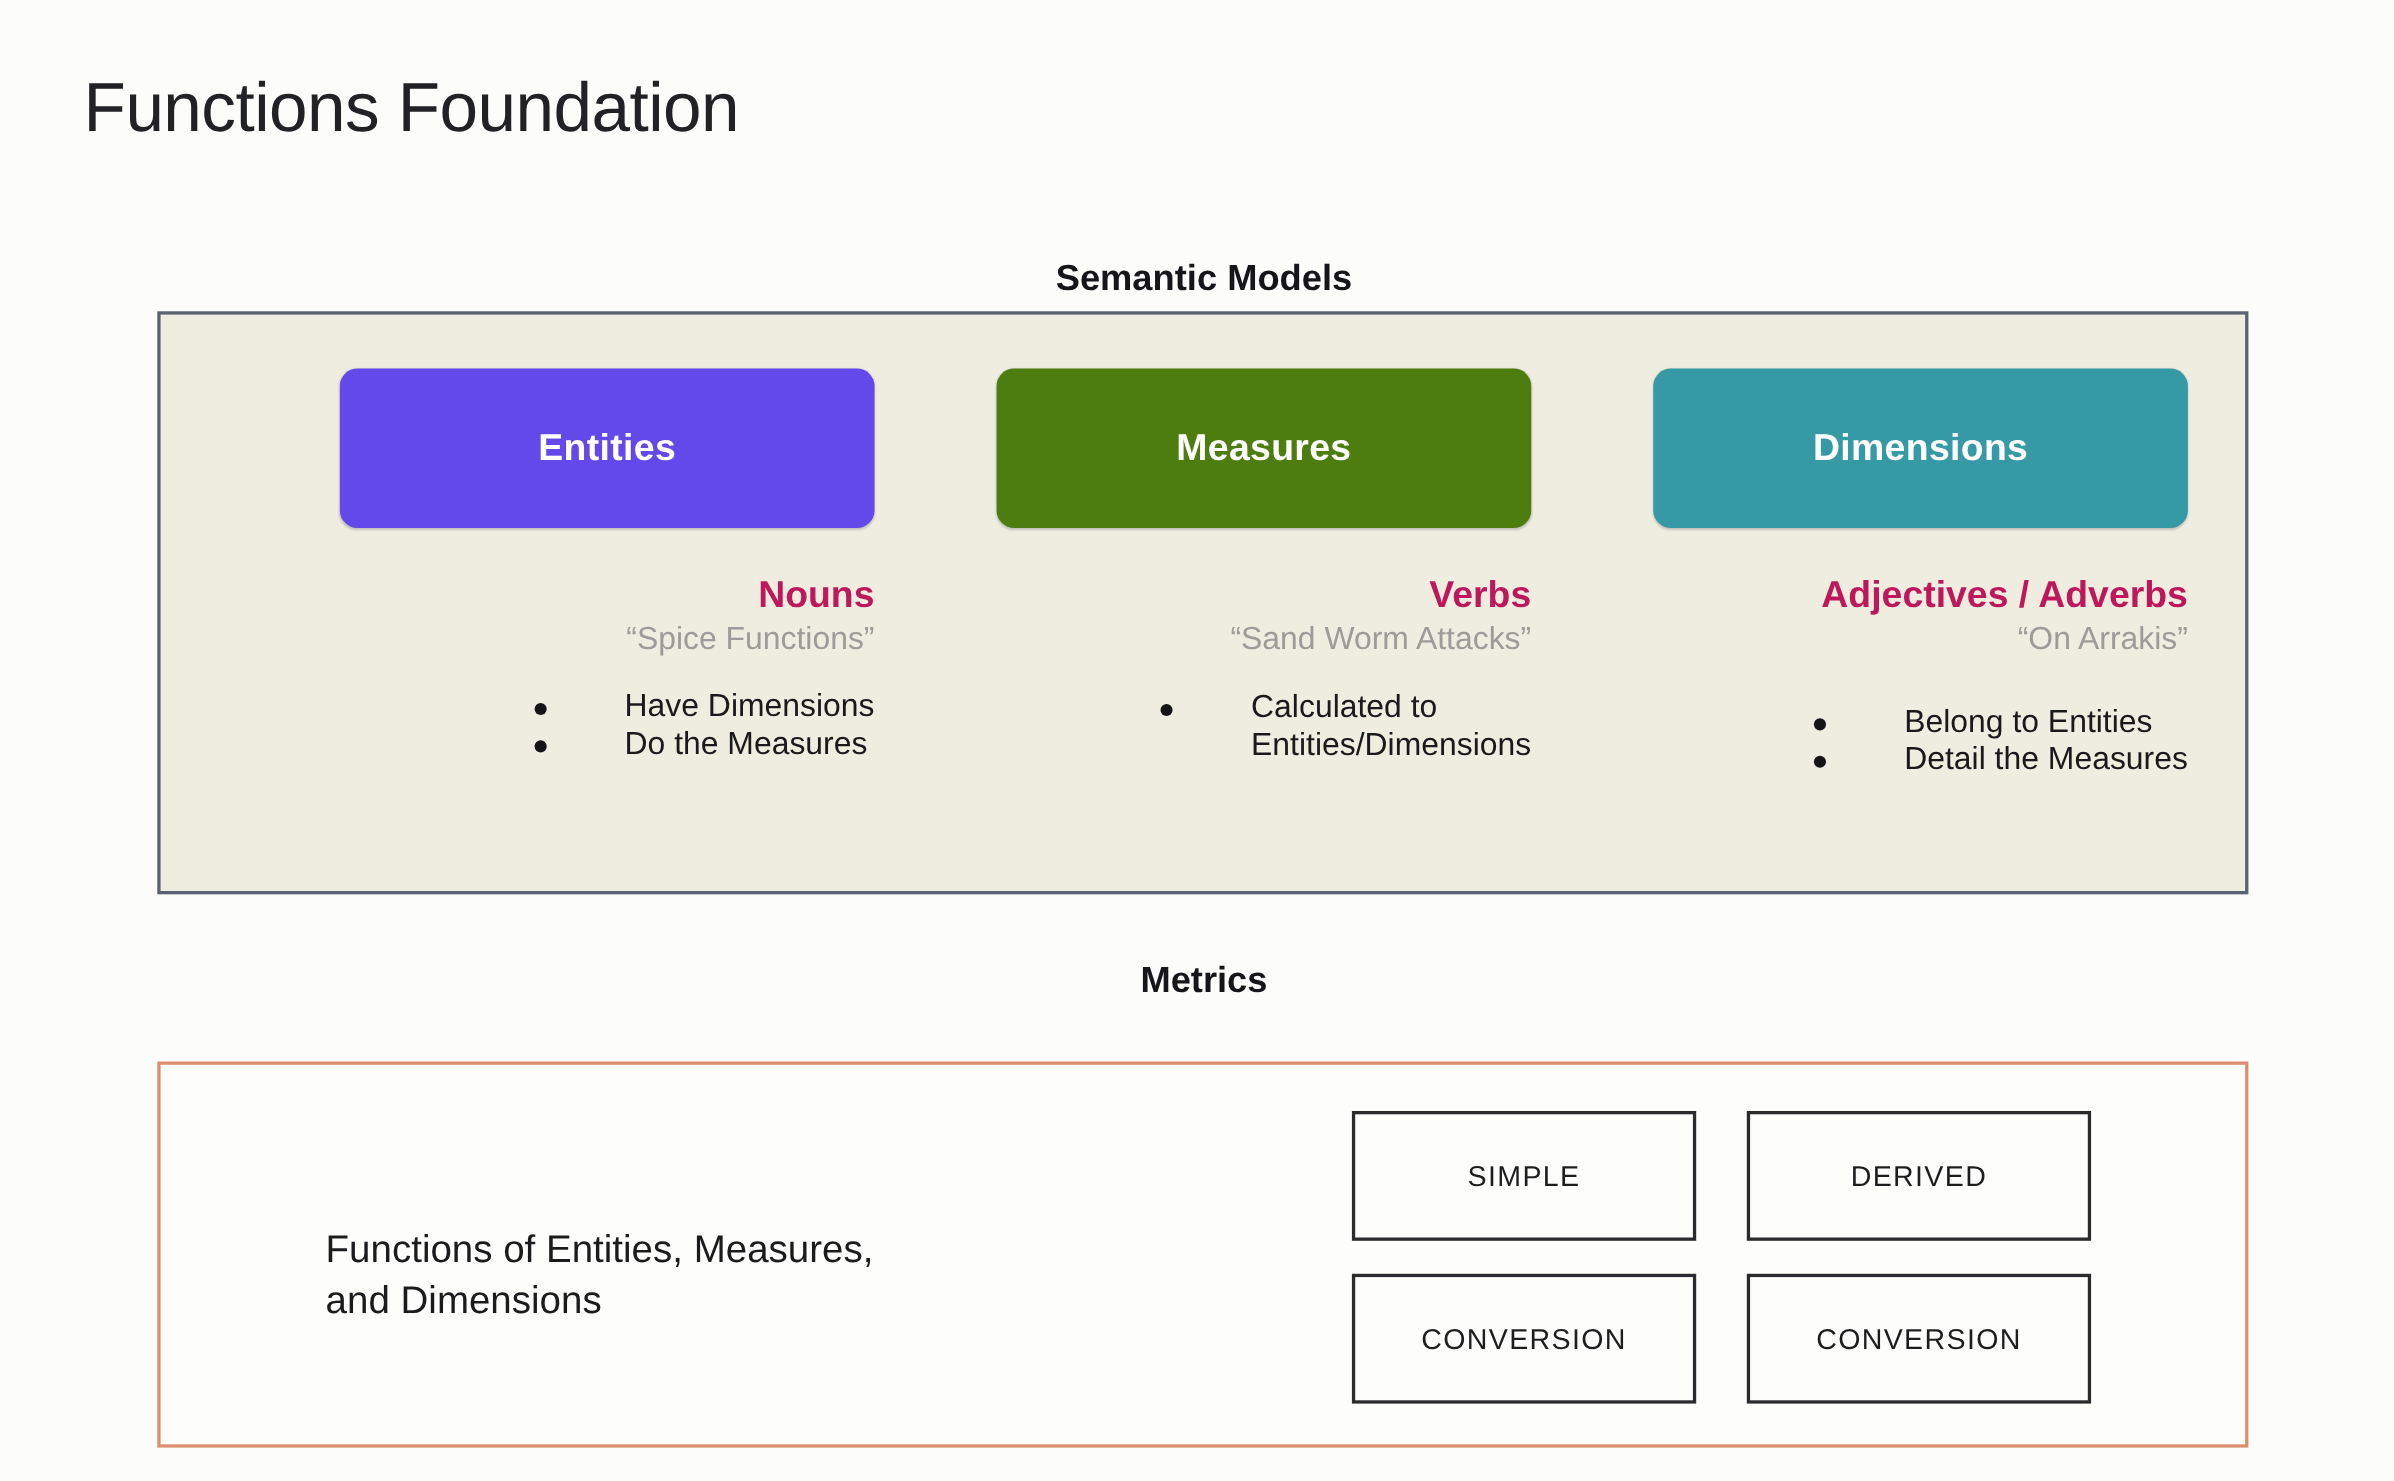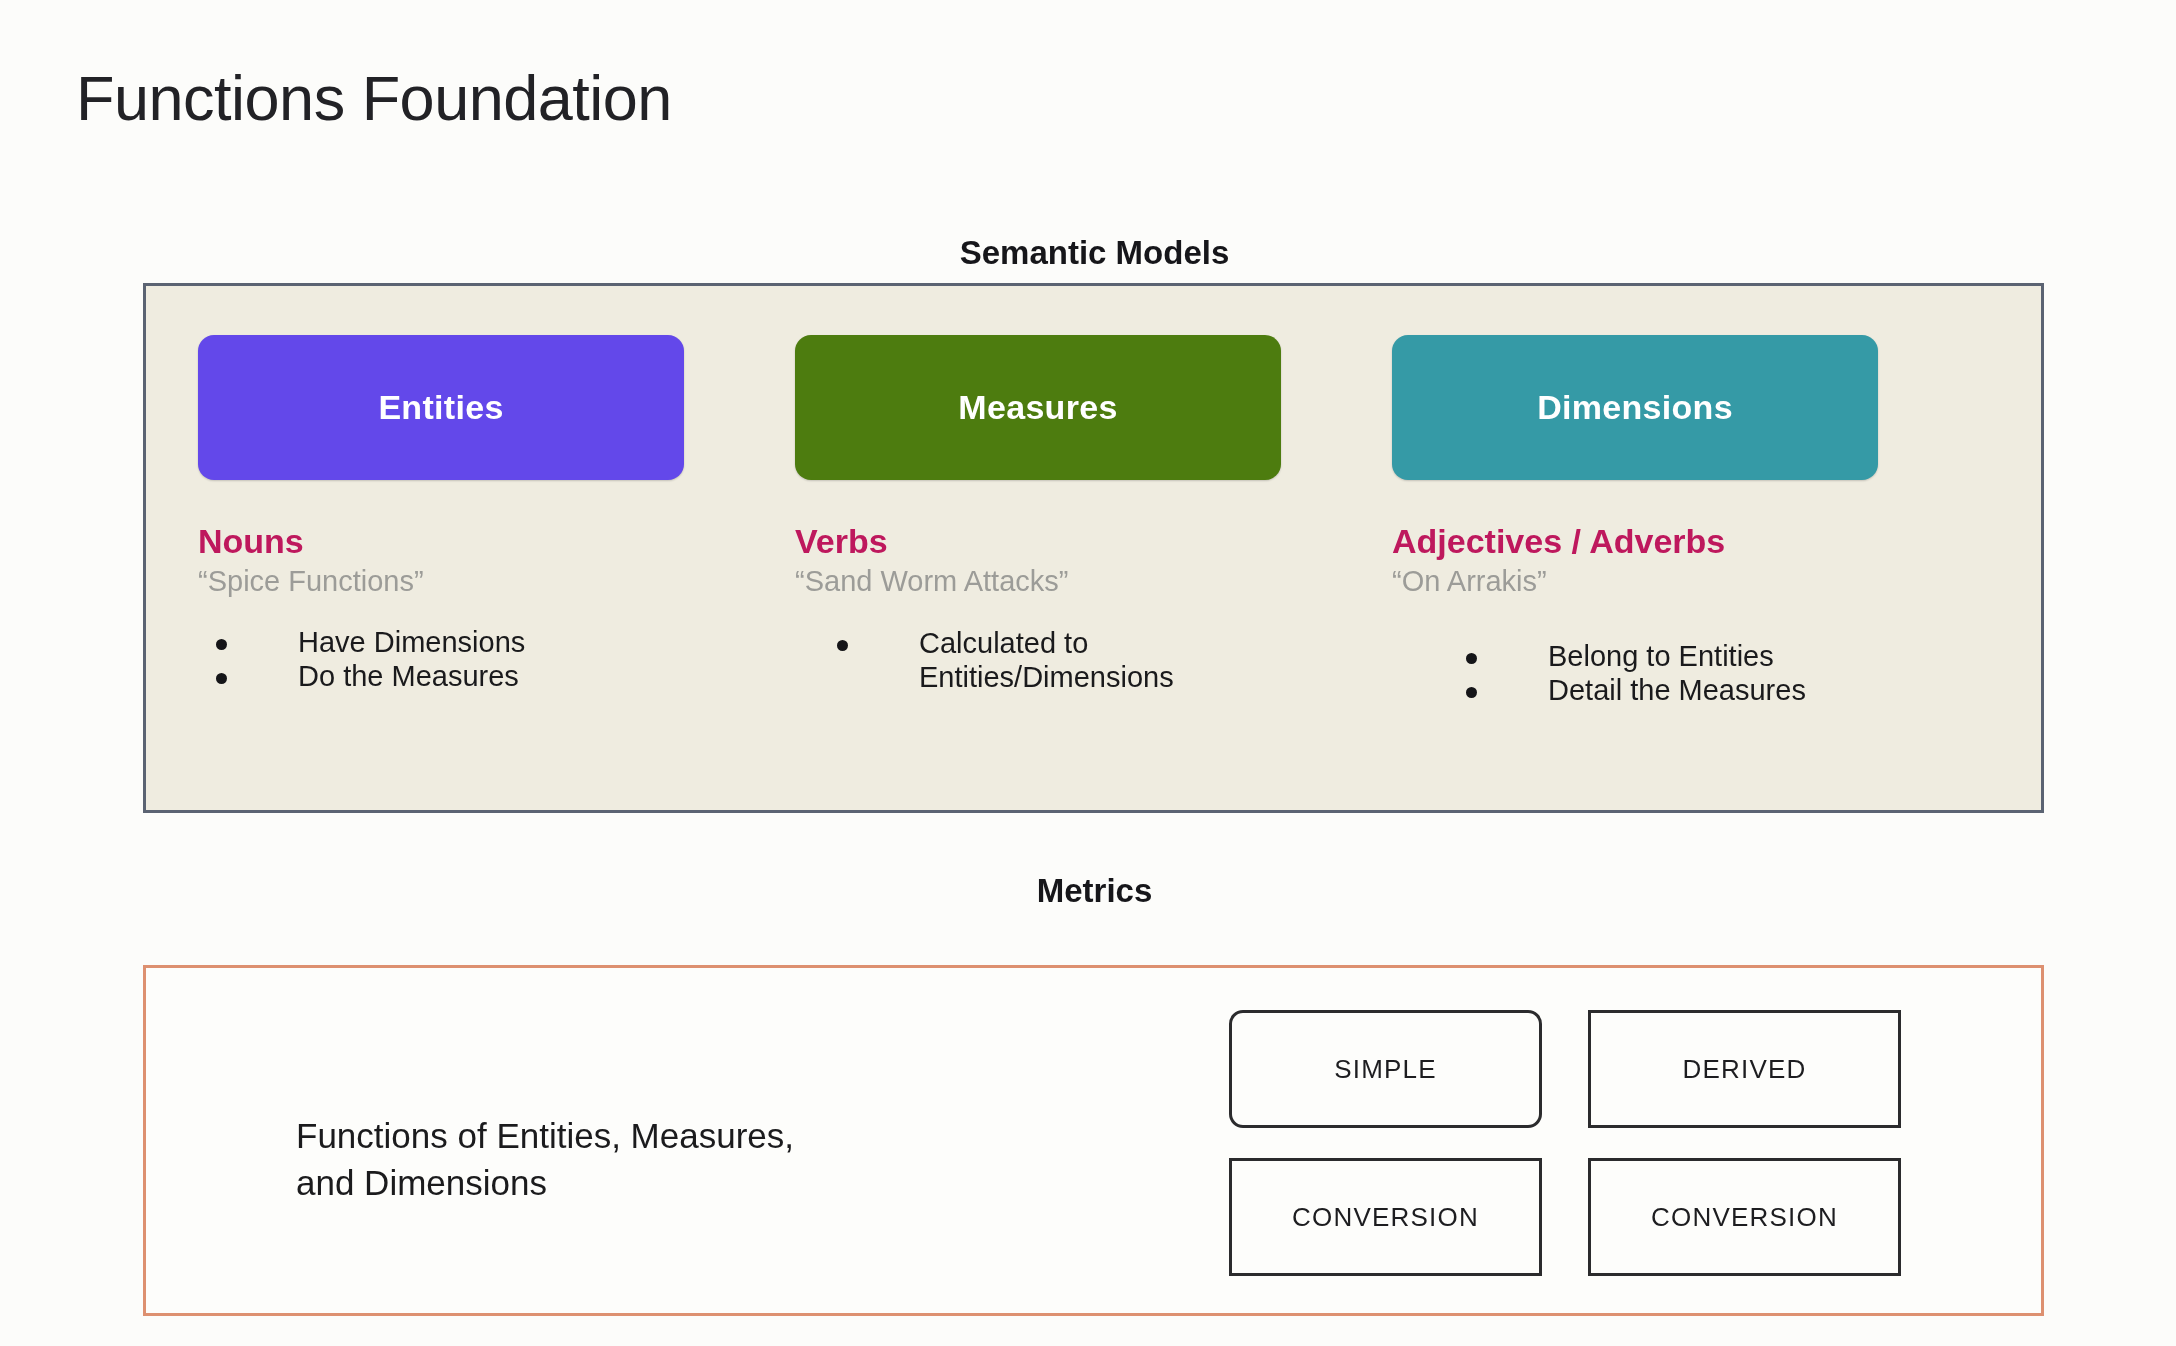--- a/index.html
+++ b/index.html
@@ -63,21 +63,21 @@
     display: flex;
     width: 100%;
     height: 100%;
     box-sizing: border-box;
     padding: 49px 52px 0 52px;
   }
   .panel-col {
     flex: 1 1 0;
     display: flex;
     flex-direction: column;
-    align-items: flex-start;
+    align-items: flex-end;
     position: relative;
   }
 
   
   .pill {
     width: 486px;
     height: 145px;
     border-radius: 16px;
     display: flex;
     align-items: center;
@@ -176,21 +176,21 @@
     border: 3px solid #2b2b2d;
     background: #fdfdfb;
     display: flex;
     align-items: center;
     justify-content: center;
     font-size: 26px;
     letter-spacing: 1.2px;
     color: #1d1d20;
     box-sizing: border-box;
   }
-  .metric-box.r1c1 { grid-column: 1; grid-row: 1; border-radius: 14px; }
+  .metric-box.r1c1 { grid-column: 1; grid-row: 1; }
   .metric-box.r1c2 { grid-column: 3; grid-row: 1; }
   .metric-box.r2c1 { grid-column: 1; grid-row: 3; }
   .metric-box.r2c2 { grid-column: 3; grid-row: 3; }
 </style>
 </head>
 <body>
 
 <div class="slide-title">Functions Foundation</div>
 
 <div class="section-heading" id="semantic-models-heading">Semantic Models</div>

